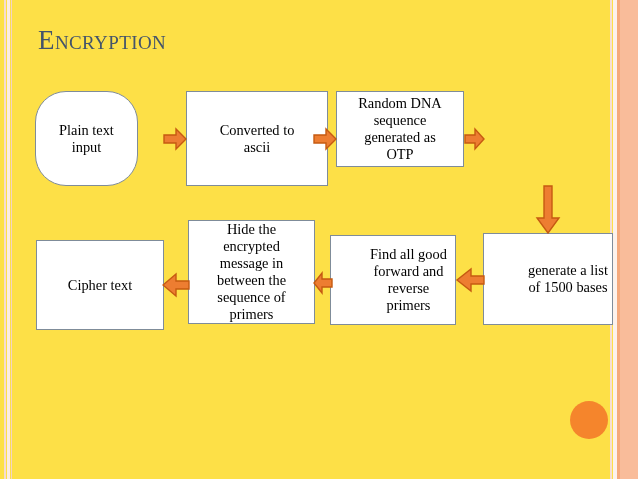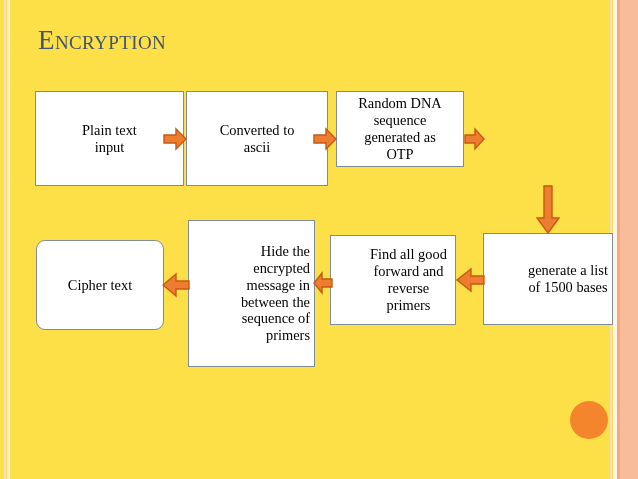--- a/index.html
+++ b/index.html
@@ -87,46 +87,46 @@
   <div class="stripe stripe-left-a"></div>
   <div class="stripe stripe-left-b"></div>
   <div class="stripe stripe-left-c"></div>
   <div class="stripe stripe-right-a"></div>
   <div class="stripe stripe-right-b"></div>
   <div class="stripe stripe-right-c"></div>
   <div class="stripe stripe-right-d"></div>
 
   <div class="slide-title">Encryption</div>
 
-  <div class="box" style="left:35px;  top:91px;  width:149px; height:95px;">
+  <div class="box" style="left:35px;  top:91px;  width:103px; height:95px;border-radius:31px;">
     <span>Plain text<br>input</span>
   </div>
 
   <div class="box" style="left:186px; top:91px;  width:142px; height:95px;">
     <span>Converted to<br>ascii</span>
   </div>
 
   <div class="box" style="left:336px; top:91px;  width:128px; height:76px;">
     <span>Random DNA<br>sequence<br>generated as<br>OTP</span>
   </div>
 
 
   <div class="box" style="left:483px; top:233px; width:130px; height:92px;padding-left:44px;">
     <span>generate a list<br>of 1500 bases</span>
   </div>
 
   <div class="box" style="left:330px; top:235px; width:126px; height:90px;padding-left:35px;">
     <span>Find all good<br>forward and<br>reverse<br>primers</span>
   </div>
 
-  <div class="box" style="left:188px; top:220px; width:127px; height:147px;text-align:right;">
+  <div class="box" style="left:188px; top:220px; width:127px; height:104px;">
     <span>Hide the<br>encrypted<br>message in<br>between the<br>sequence of<br>primers</span>
   </div>
 
-  <div class="box" style="left:36px;  top:240px; width:128px; height:90px;border-radius:9px;">
+  <div class="box" style="left:36px;  top:240px; width:128px; height:90px;">
     <span>Cipher text</span>
   </div>
 
   <div class="arrow" style="left:163px; top:127px;">
     <svg width="24" height="24" viewBox="0 0 24 24">
       <polygon points="1,8 13,8 13,2 23,12 13,22 13,16 1,16" fill="#ED7D31" stroke="#C55A11" stroke-width="1.4" stroke-linejoin="miter"></polygon>
     </svg>
   </div>
 
   <div class="arrow" style="left:313px; top:127px;">

